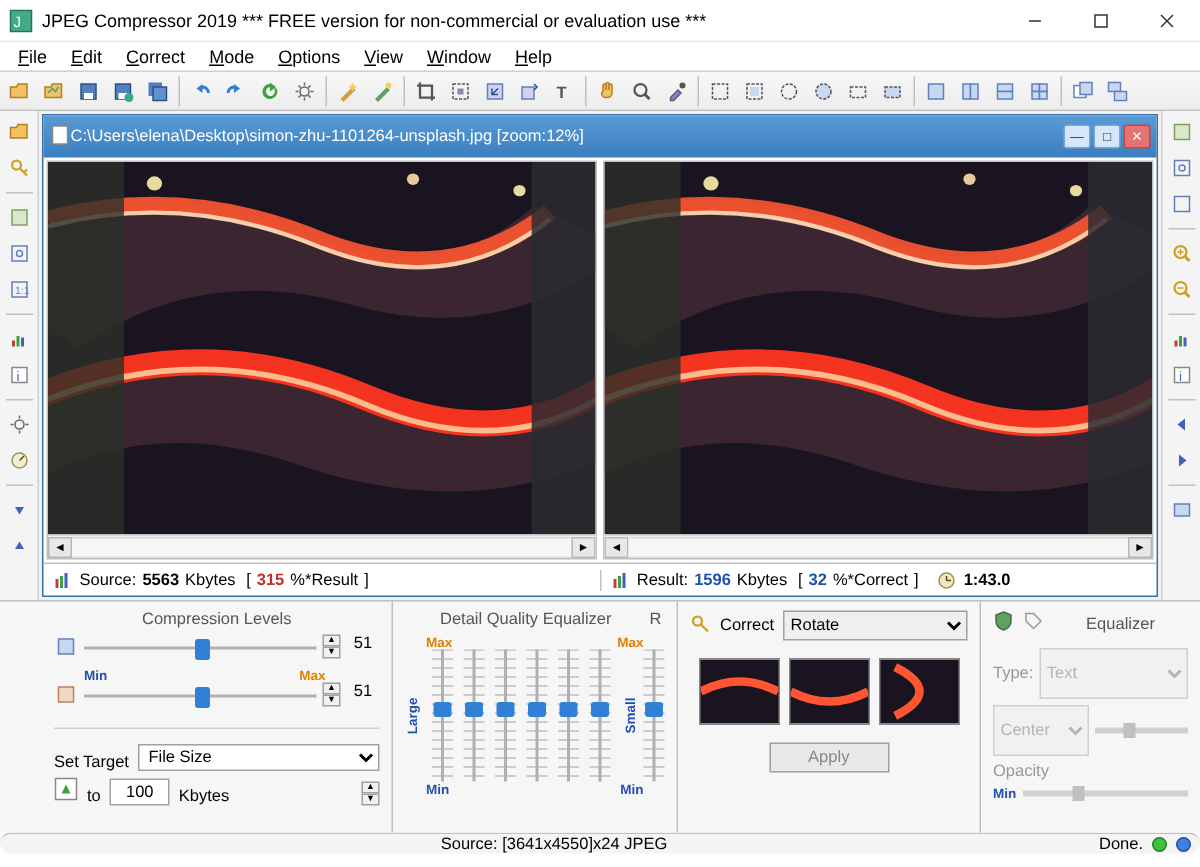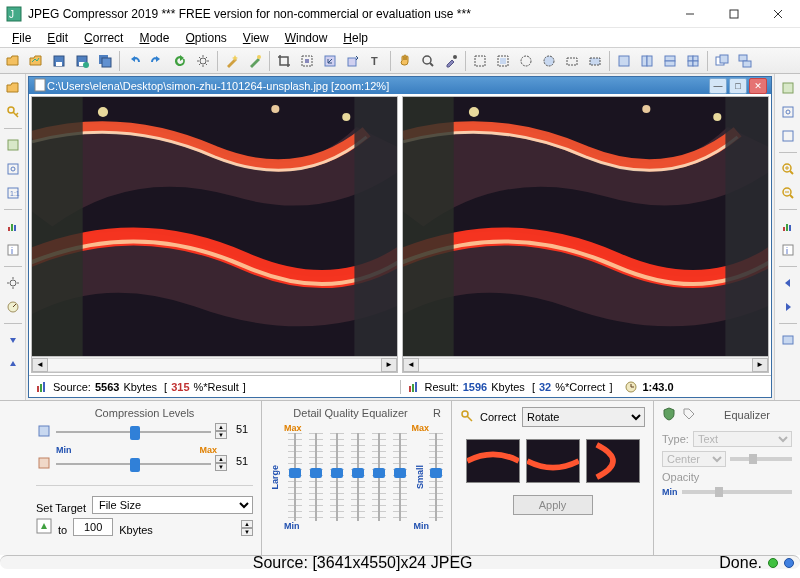--- a/index.html
+++ b/index.html
@@ -15,21 +15,21 @@
 .toolbar { height: 26px; background: linear-gradient(#f8f8f8,#ececec); border-bottom:1px solid #c0c0c0; display:flex; align-items:center; padding:0 2px; gap:1px; }
 .tbtn { width:22px; height:22px; border:1px solid transparent; border-radius:2px; display:flex; align-items:center; justify-content:center; font-size:12px; color:#444; }
 .tsep { width:1px; height:20px; background:#c0c0c0; margin:0 2px; }
 .work { height: 326px; display:flex; }
 .sidecol { width:26px; background:#f4f4f4; border-right:1px solid #d0d0d0; display:flex; flex-direction:column; align-items:center; gap:4px; padding-top:4px; }
 .sidecol.right { border-left:1px solid #d0d0d0; border-right:none; }
 .sbtn { width:20px; height:20px; border:1px solid transparent; border-radius:2px; display:flex;align-items:center;justify-content:center;font-size:11px;color:#555; }
 .ssep { width:18px; height:1px; background:#c0c0c0; margin:2px 0; }
 .docarea { flex:1; background:#f0f0f0; padding:2px; display:flex; flex-direction:column; }
 .docwin { flex:1; border:1px solid #3a6ea5; background:#fff; display:flex; flex-direction:column; }
-.doctitle { height:17px; background:linear-gradient(#5a9bd5,#3a7ec0); color:#fff; display:flex; align-items:center; padding:0 4px; font-size:11px; }
+.doctitle { height:28px; background:linear-gradient(#5a9bd5,#3a7ec0); color:#fff; display:flex; align-items:center; padding:0 4px; font-size:11px; }
 .doctitle .t { flex:1; white-space:nowrap; overflow:hidden; }
 .dwbtn { width:18px; height:16px; margin-left:2px; background:#d4e6f7; border:1px solid #7aa7d0; border-radius:2px; display:flex;align-items:center;justify-content:center;font-size:9px;color:#333; }
 .dwbtn.cl { background:#e57373; border-color:#c94545; color:#fff; }
 .panes { flex:1; display:flex; gap:4px; padding:2px; }
 .pane { flex:1; display:flex; flex-direction:column; border:1px solid #c0c0c0; background:#fff; overflow:hidden; }
 .imgbox { flex:1; position:relative; overflow:hidden; background:#1a1420; }
 .road { position:absolute; inset:0; }
 .road svg { width:100%; height:100%; }
 .hscroll { height:16px; background:#f0f0f0; border-top:1px solid #c0c0c0; display:flex; align-items:center; }
 .hscroll .arrow { width:16px; height:14px; background:#e8e8e8; border:1px solid #b8b8b8; display:flex;align-items:center;justify-content:center;font-size:8px; }
@@ -69,24 +69,24 @@
 .vtrack { position:absolute; left:6px; top:0; bottom:0; width:2px; background:#b0b0b0; }
 .vthumb { position:absolute; left:1px; width:12px; height:10px; background:#3080d8; border-radius:2px; }
 .thumbs { display:flex; gap:6px; margin:8px 0; justify-content:center; }
 .thumb-img { width:54px; height:44px; border:1px solid #888; background:#1a1420; position:relative; overflow:hidden; }
 .thumb-img svg { width:100%; height:100%; }
 .applybtn { width:80px; height:20px; margin:4px auto; background:#e8e8e8; border:1px solid #a0a0a0; color:#888; display:flex;align-items:center;justify-content:center; }
 .correcthdr { display:flex; align-items:center; gap:6px; margin-bottom:4px; }
 .correcthdr select { flex:1; font-size:11px; height:20px; border:1px solid #a0a0a0; }
 .wm { display:flex; flex-direction:column; gap:4px; color:#999; }
 .wm .row { display:flex; align-items:center; gap:4px; }
-.wm select { flex:1; font-size:11px; height:16px; border:1px solid #c0c0c0; background:#f0f0f0; color:#999; }
+.wm select { flex:1; font-size:11px; height:34px; border:1px solid #c0c0c0; background:#f0f0f0; color:#999; }
 .wm .slider2 { flex:1; height:4px; background:#d0d0d0; position:relative; }
 .wm .slider2::after { content:''; position:absolute; width:8px; height:10px; background:#c0c0c0; top:-3px; left:30%; }
-.statusbar { height:14px; border-top:1px solid #c0c0c0; background:#f4f4f4; display:flex; align-items:center; font-size:16px; padding:0 6px;border-radius:10px; }
+.statusbar { height:14px; border-top:1px solid #c0c0c0; background:#f4f4f4; display:flex; align-items:center; font-size:11px; padding:0 6px;border-radius:10px; }
 .statusbar .s1 { flex:1; text-align:center; }
 .statusbar .dot { width:10px; height:10px; border-radius:50%; margin-left:6px; }
 .did-green { background:#40c040; border:1px solid #208020; }
 .did-blue { background:#4080e0; border:1px solid #2050a0; }
 </style>
 </head>
 <body>
 
 <div class="titlebar">
   <span class="icon">

